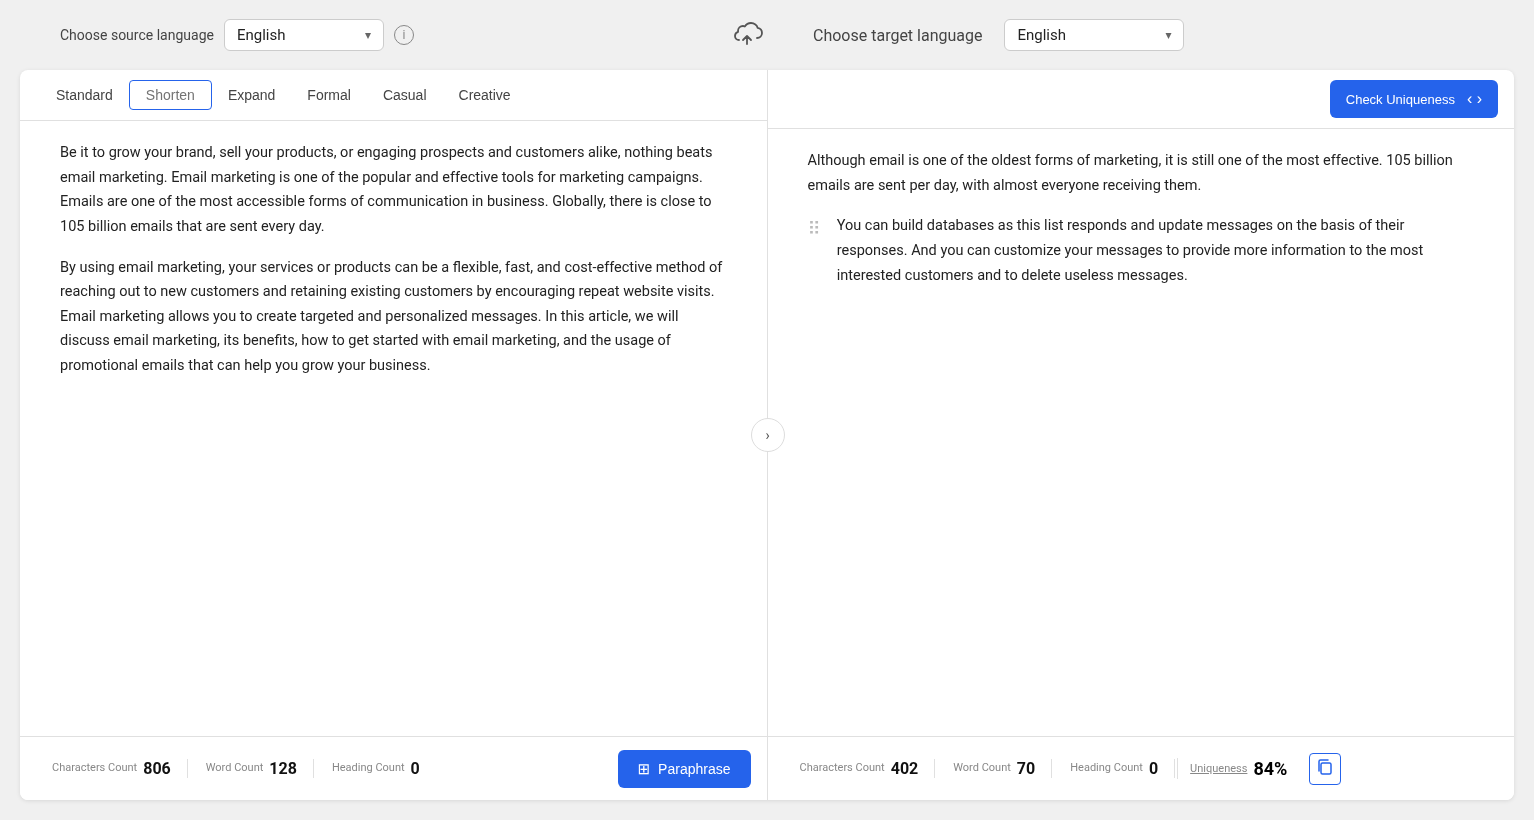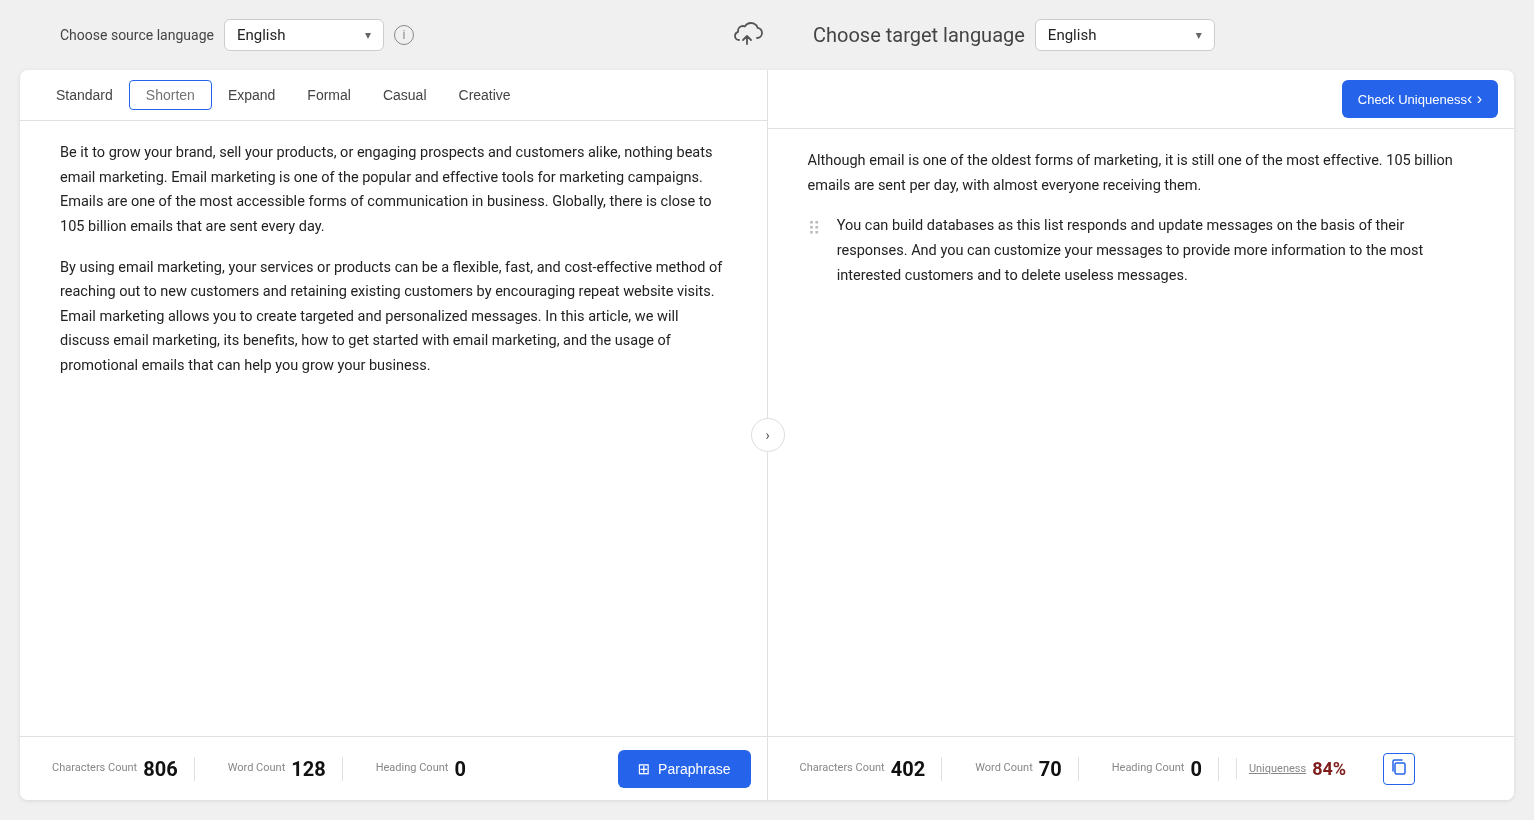--- a/index.html
+++ b/index.html
@@ -63,23 +63,23 @@
       cursor: pointer;
     }
     .cloud-upload-icon {
       margin-left: auto;
       margin-right: auto;
       cursor: pointer;
       color: #555;
       font-size: 22px;
     }
     .target-lang-label {
-      font-size: 20px;
+      font-size: 16px;
       color: #444;
-      margin-right: 10px;
+      margin-right: 22px;
       white-space: nowrap;
     }
     .main-content {
       display: flex;
       flex: 1;
       background: white;
       border-radius: 8px;
       margin: 0 20px 20px 20px;
       overflow: hidden;
       box-shadow: 0 1px 4px rgba(0,0,0,0.1);
@@ -128,39 +128,39 @@
     .text-area p {
       margin-bottom: 16px;
     }
     .bottom-bar {
       display: flex;
       align-items: center;
       padding: 0 16px;
       height: 64px;
       border-top: 1px solid #e0e0e0;
       background: white;
-      gap: 17px;
+      gap: 2px;
     }
     .stat-group {
       display: flex;
       align-items: center;
       gap: 6px;
       padding: 0 16px;
       border-right: 1px solid #e0e0e0;
     }
     .stat-group:last-of-type {
       border-right: none;
     }
     .stat-label {
       font-size: 11px;
       color: #888;
       line-height: 1.3;
     }
     .stat-value {
-      font-size: 20px;
+      font-size: 16px;
       font-weight: 700;
       color: #111;
     }
     .paraphrase-btn {
       margin-left: auto;
       background: #2563eb;
       color: white;
       border: none;
       border-radius: 6px;
       padding: 10px 20px;
@@ -174,21 +174,21 @@
       margin-left: auto;
       background: #2563eb;
       color: white;
       border: none;
       border-radius: 6px;
       padding: 10px 16px;
       font-size: 13px;
       cursor: pointer;
       display: flex;
       align-items: center;
-      gap: 0;
+      gap: 12px;
     }
     .right-top-bar {
       display: flex;
       align-items: center;
       justify-content: flex-end;
       padding: 10px 16px;
       border-bottom: 1px solid #e0e0e0;
       min-height: 54px;
     }
     .drag-handle {
@@ -237,21 +237,21 @@
       padding: 0 12px;
     }
     .uniqueness-label {
       font-size: 11px;
       color: #888;
       text-decoration: underline;
     }
     .uniqueness-value {
       font-size: 18px;
       font-weight: 700;
-      color: #7f1d1d;
+      color: #000000;
     }
     .top-bar-left {
       display: flex;
       align-items: center;
       flex: 1;
     }
     .top-bar-right {
       display: flex;
       align-items: center;
       flex: 1;

